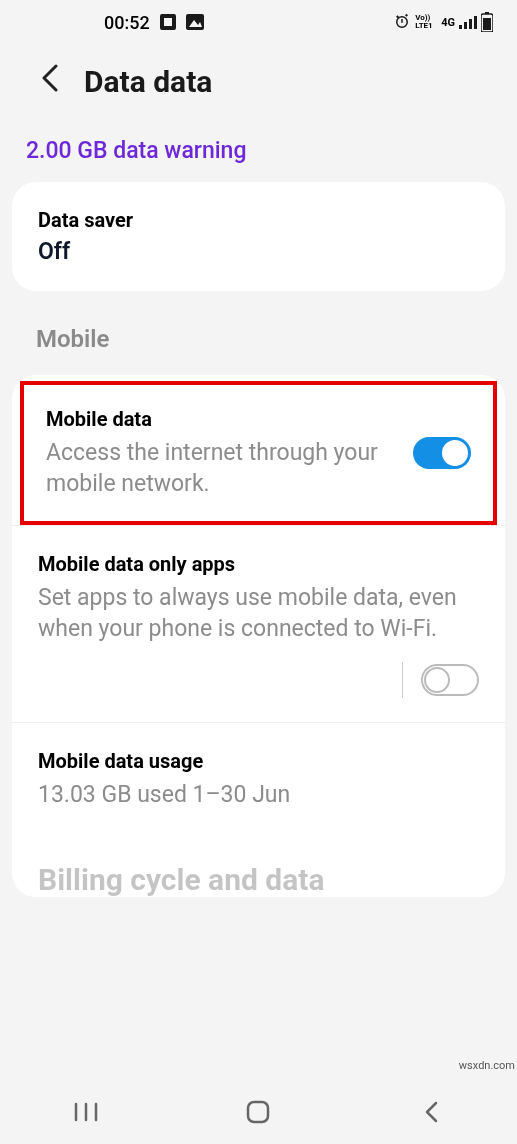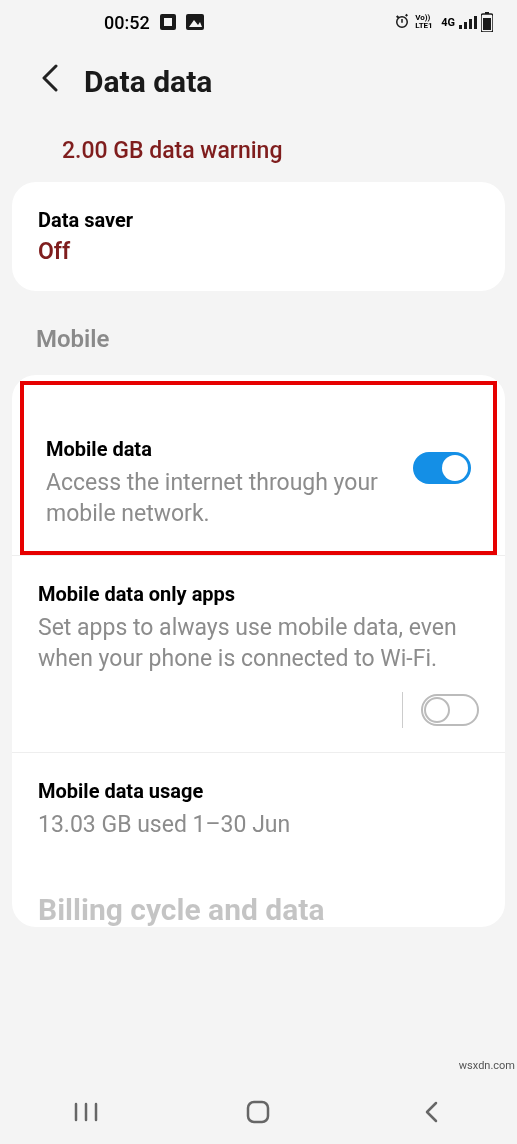--- a/index.html
+++ b/index.html
@@ -26,25 +26,24 @@
     .status-icon { display:inline-flex; align-items:center; justify-content:center; }
     .header {
       display: flex;
       align-items: center;
       padding: 20px 20px 30px 40px;
       gap: 24px;
     }
     .back-btn { font-size: 30px; color: #222; }
     .header-title { font-size: 30px; font-weight: 700; color: #1a1a1a; }
     .warning {
-      color: #7f1d1d;
+      color: #6d28d9;
       font-size: 23px;
       font-weight: 500;
       padding: 8px 0 18px 26px;
-      margin-left: 36px;
     }
     .card {
       background: #ffffff;
       border-radius: 24px;
       margin: 0 12px;
     }
     .card-item {
       padding: 26px 26px;
       position: relative;
     }
@@ -62,29 +61,29 @@
       margin-bottom: 6px;
     }
     .item-sub {
       font-size: 23px;
       color: #8c8c8c;
       line-height: 1.35;
     }
     .item-sub-blue {
       font-size: 23px;
       font-weight: 600;
-      color: #7f1d1d;
+      color: #0f172a;
     }
     .toggle-row {
       display: flex;
       align-items: center;
       justify-content: space-between;
       gap: 20px;
     }
-    .toggle-text { flex: 1; padding-right: 10px; margin-top: 30px; }
+    .toggle-text { flex: 1; padding-right: 10px; }
     .switch {
       width: 58px;
       height: 32px;
       border-radius: 16px;
       position: relative;
       flex-shrink: 0;
     }
     .switch.on { background: #148fe6; }
     .switch.on::after {
       content: "";

